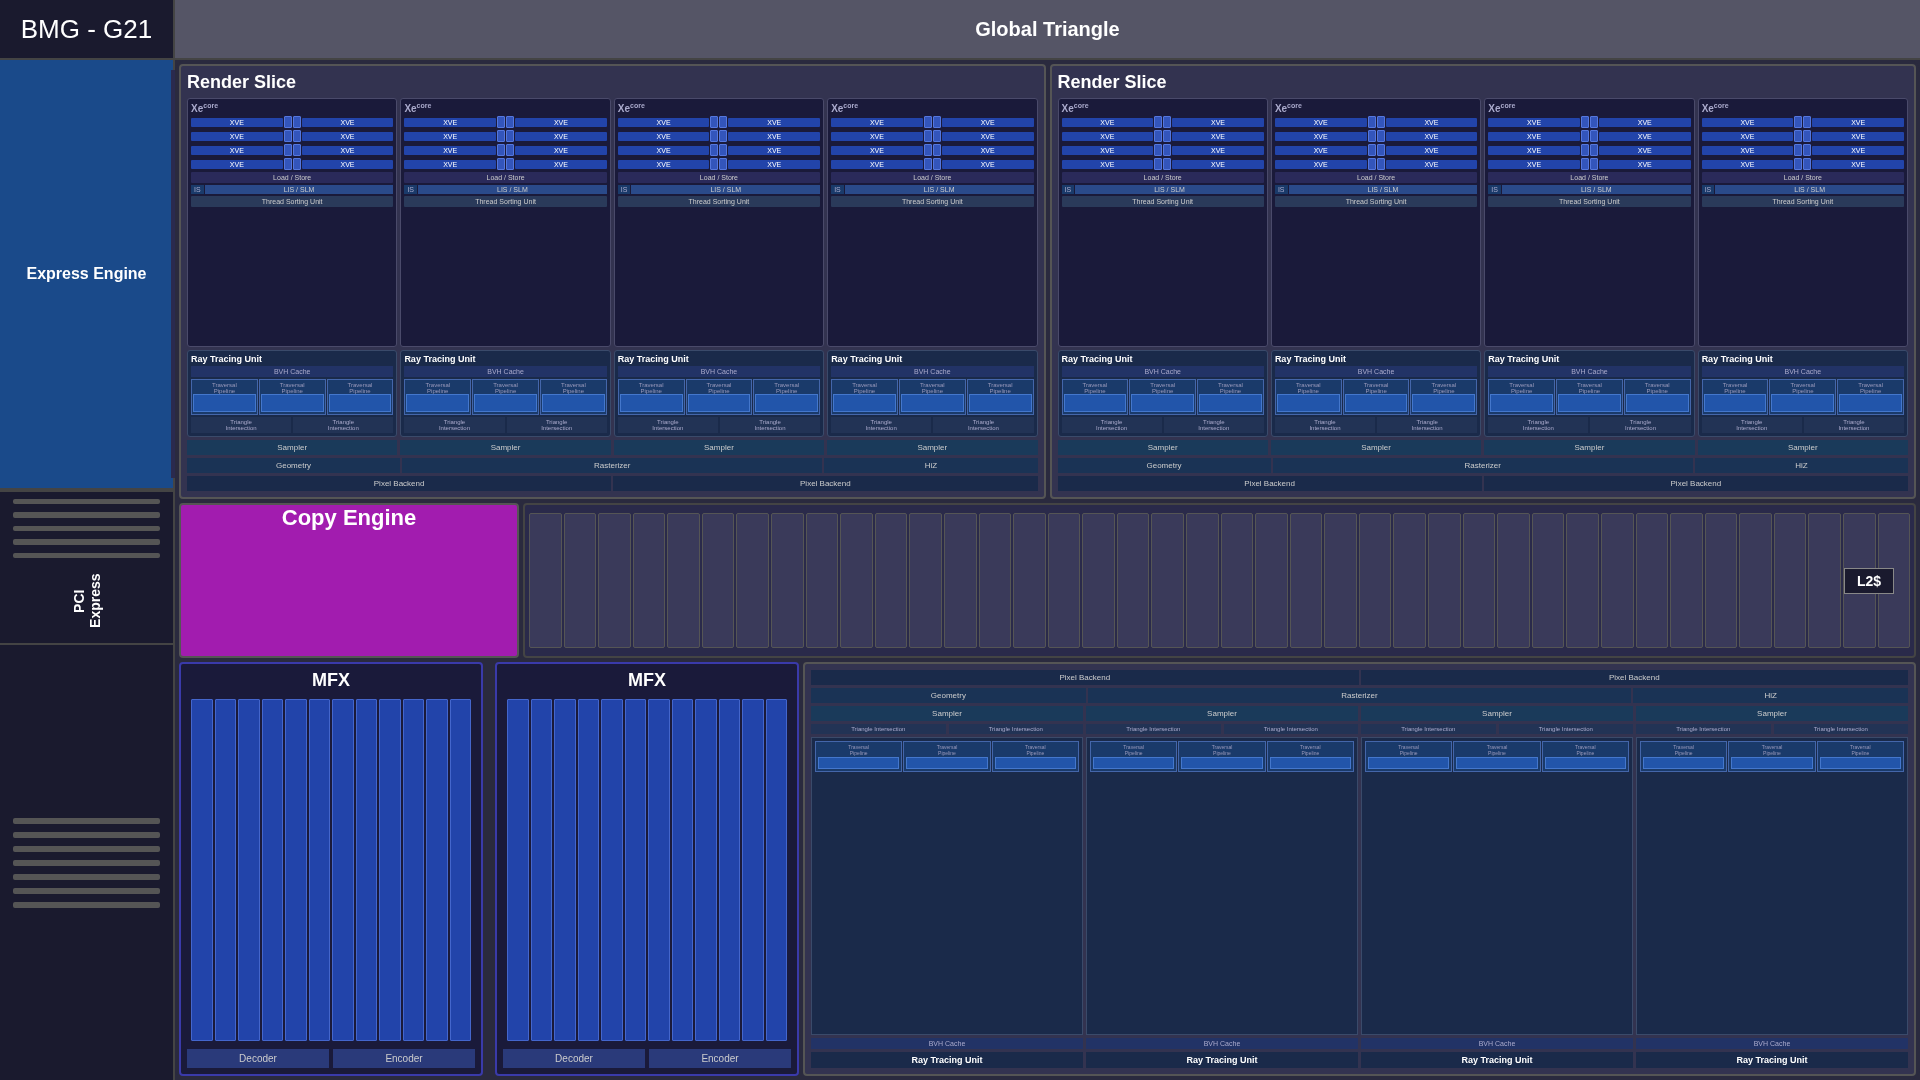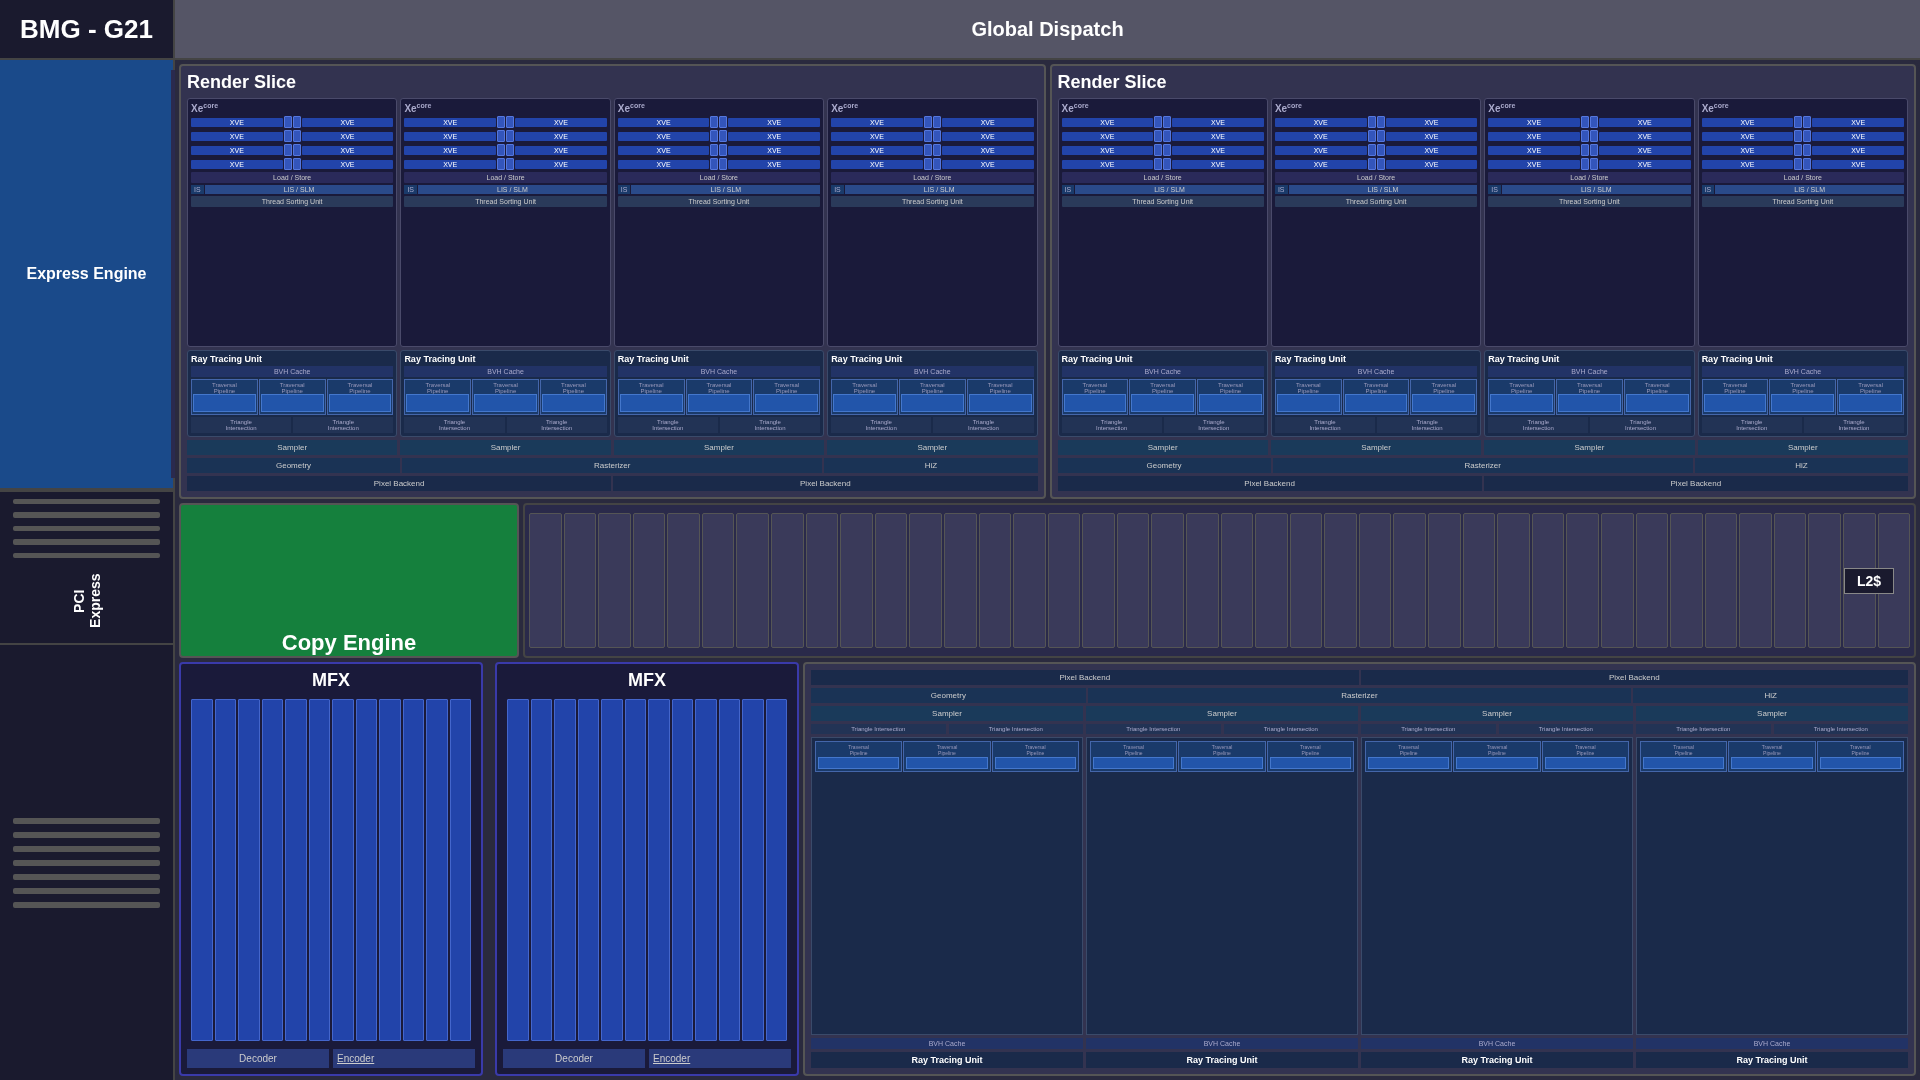--- a/index.html
+++ b/index.html
@@ -21,21 +21,21 @@
       background: #2a2a3e;
     }
 
     
     .chip-label {
       background: #1a1a2e;
       display: flex;
       align-items: center;
       justify-content: center;
       font-size: 26px;
-      font-weight: bold;
+      font-weight: normal;
       color: #fff;
       border-right: 2px solid #444;
       border-bottom: 2px solid #444;
     }
 
     .global-dispatch {
       background: #555566;
       display: flex;
       align-items: center;
       justify-content: center;
@@ -388,25 +388,25 @@
     .middle-row {
       display: flex;
       gap: 4px;
       flex: 0 0 auto;
       height: 155px;
       align-items: stretch;
     }
 
     .copy-engine {
       flex: 0 0 340px;
-      background: #15803d;
+      background: #a21caf;
       border: 2px solid #555;
       border-radius: 4px;
       display: flex;
-      align-items: flex-end;
+      align-items: flex-start;
       justify-content: center;
       font-size: 22px;
       font-weight: bold;
       color: #fff;
     }
 
     .memory-bars {
       flex: 1;
       display: flex;
       gap: 2px;
@@ -495,22 +495,22 @@
       font-size: 10px;
       text-align: center;
       padding: 4px;
     }
 
     .encoder-block {
       flex: 1;
       background: #2a3a7a;
       color: #ccc;
       font-size: 10px;
+      text-align: center;
       padding: 4px;
-      text-decoration: underline;
     }
 
     
     .bottom-render-section {
       flex: 1;
       background: #333350;
       border: 2px solid #555;
       border-radius: 4px;
       padding: 6px;
       display: flex;
@@ -550,21 +550,21 @@
 </head>
 <body>
 
 <div class="root">
 
   <div class="chip-label">
     <span>BMG - G21</span>
   </div>
 
   <div class="global-dispatch">
-    <span>Global Dispatch</span>
+    <span>Global Triangle</span>
   </div>
 
   <div class="left-sidebar">
     <div class="display-engine">
       <span>Express Engine</span>
     </div>
     <div class="sidebar-middle">
       <div class="connector-line"></div>
       <div class="connector-line"></div>
       <div class="connector-line"></div>

